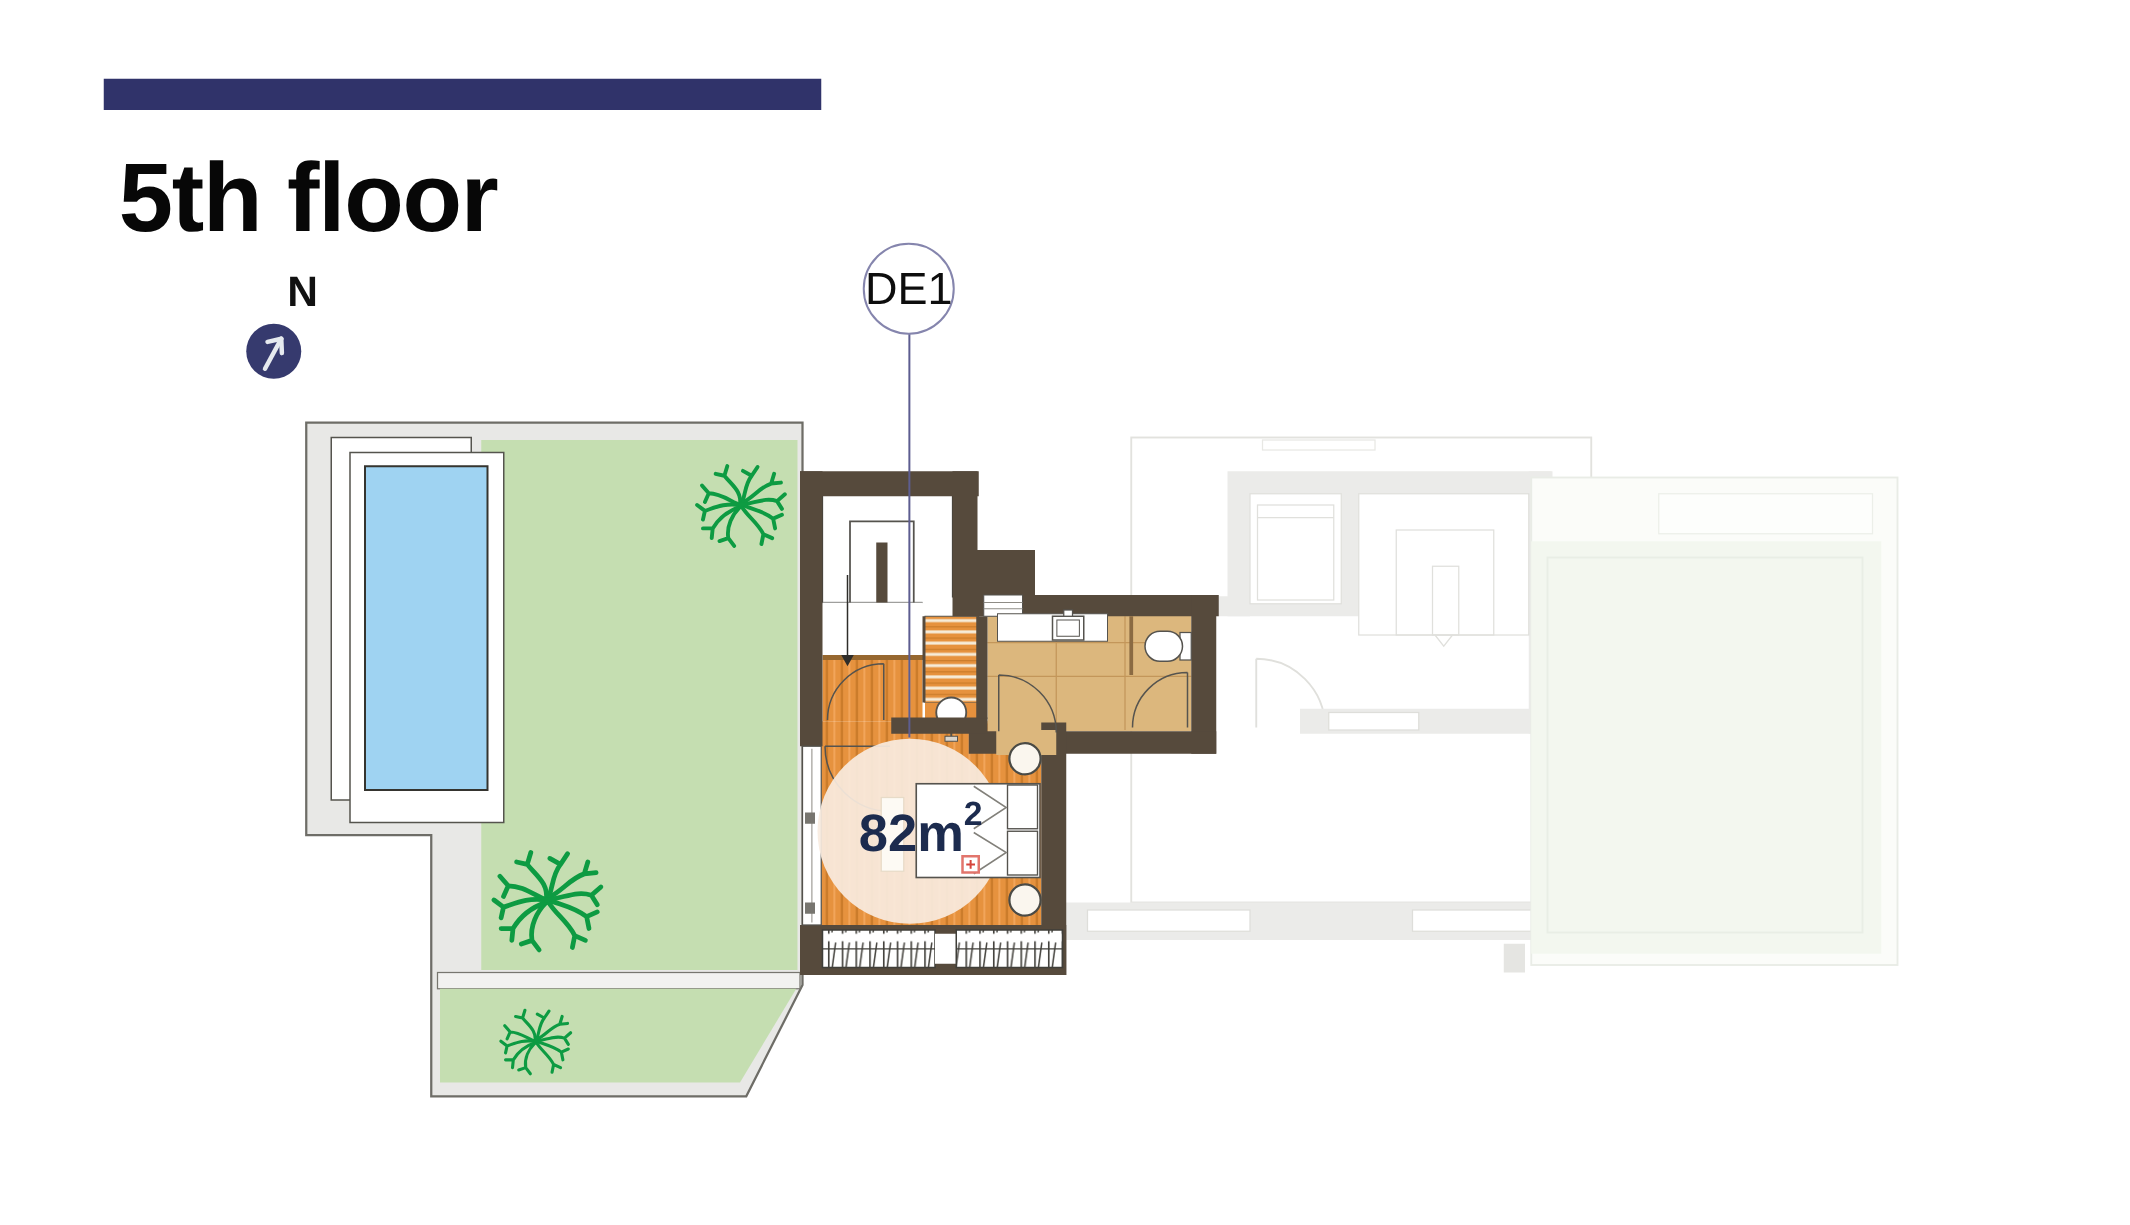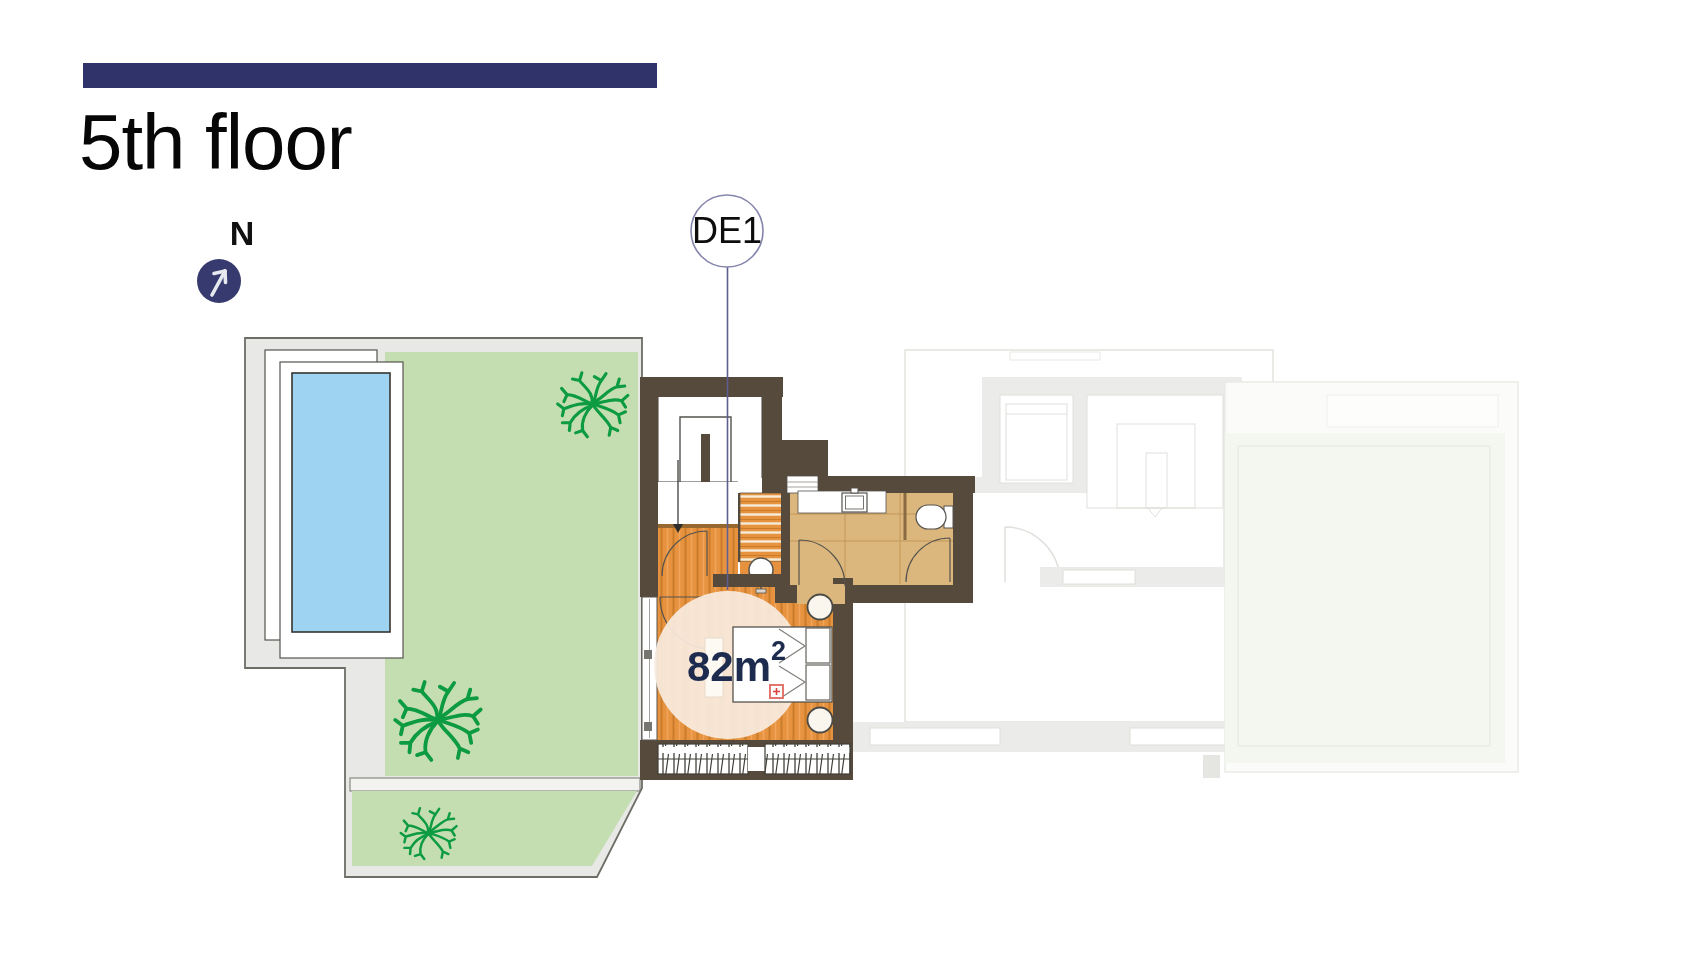--- a/index.html
+++ b/index.html
@@ -1,20 +1,20 @@
 <!DOCTYPE html>
 <html><head>
 <meta charset="utf-8">
 <style>
   html,body{margin:0;padding:0;background:#ffffff;}
   body{width:1704px;height:980px;position:relative;overflow:hidden;
        font-family:"Liberation Sans", sans-serif;}
   .accent-bar{position:absolute;left:83px;top:63px;width:574px;height:25px;background:#30336a;}
-  .page-title{position:absolute;left:79px;top:102px;margin:0;font-size:78px;line-height:80px;
-       font-weight:400;letter-spacing:-1px;color:#070707;}
+  .page-title{position:absolute;left:79px;top:102px;margin:16px;font-size:78px;line-height:80px;
+       font-weight:700;letter-spacing:-1px;color:#070707;}
   svg.plan{position:absolute;left:0;top:0;}
   text{font-family:"Liberation Sans", sans-serif;}
 </style>
 </head>
 <body>
 
 <div class="accent-bar"></div>
 <h1 class="page-title">5th floor</h1>
 
 <svg class="plan" width="1704" height="980" viewBox="0 0 1704 980">

